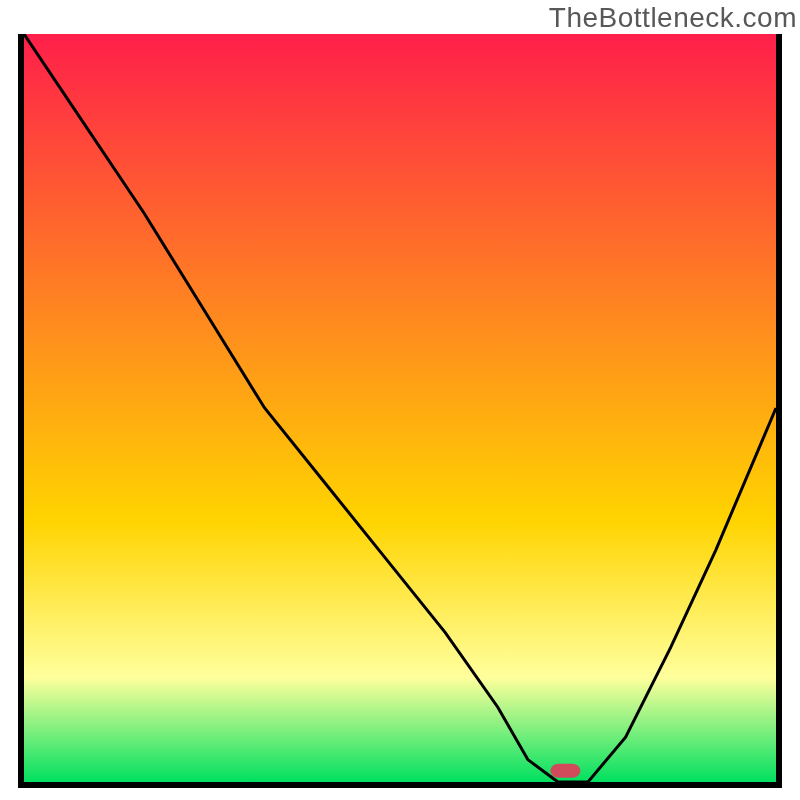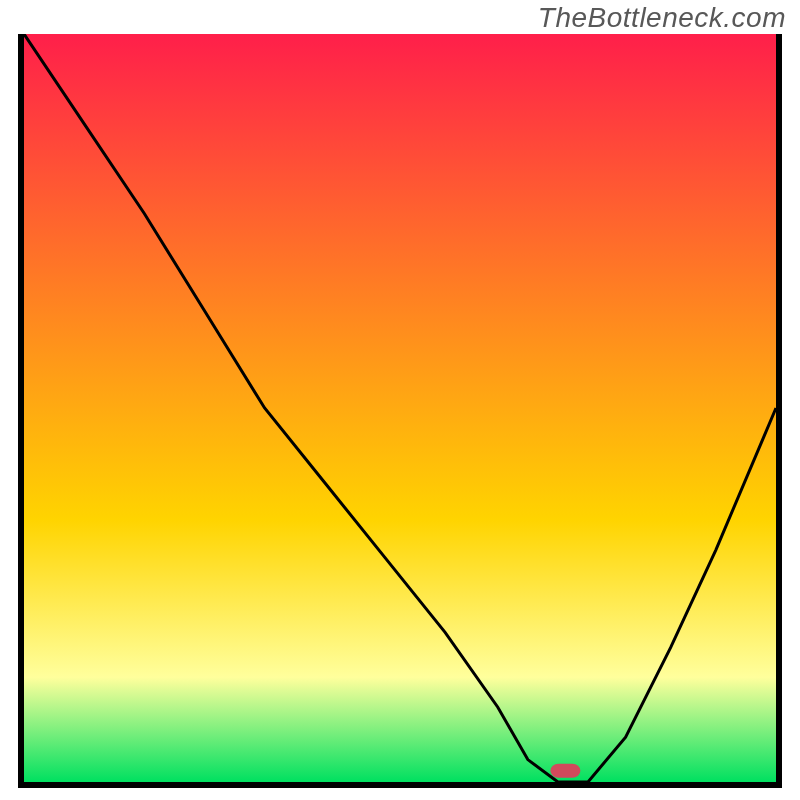--- a/index.html
+++ b/index.html
@@ -12,26 +12,25 @@
     font-family: Arial, Helvetica, sans-serif;
   }
   .wrap {
     position: relative;
     width: 800px;
     height: 800px;
   }
   .watermark {
     position: absolute;
     top: 2px;
-    right: 14px;
+    right: 3px;
     color: #585858;
     font-size: 28px;
     font-weight: 400;
     letter-spacing: 0.5px;
-    font-style: italic;
   }
   .frame {
     position: absolute;
     left: 18px;
     top: 34px;
     width: 764px;
     height: 754px;
     box-sizing: border-box;
     border-left: 6px solid #000;
     border-right: 6px solid #000;

